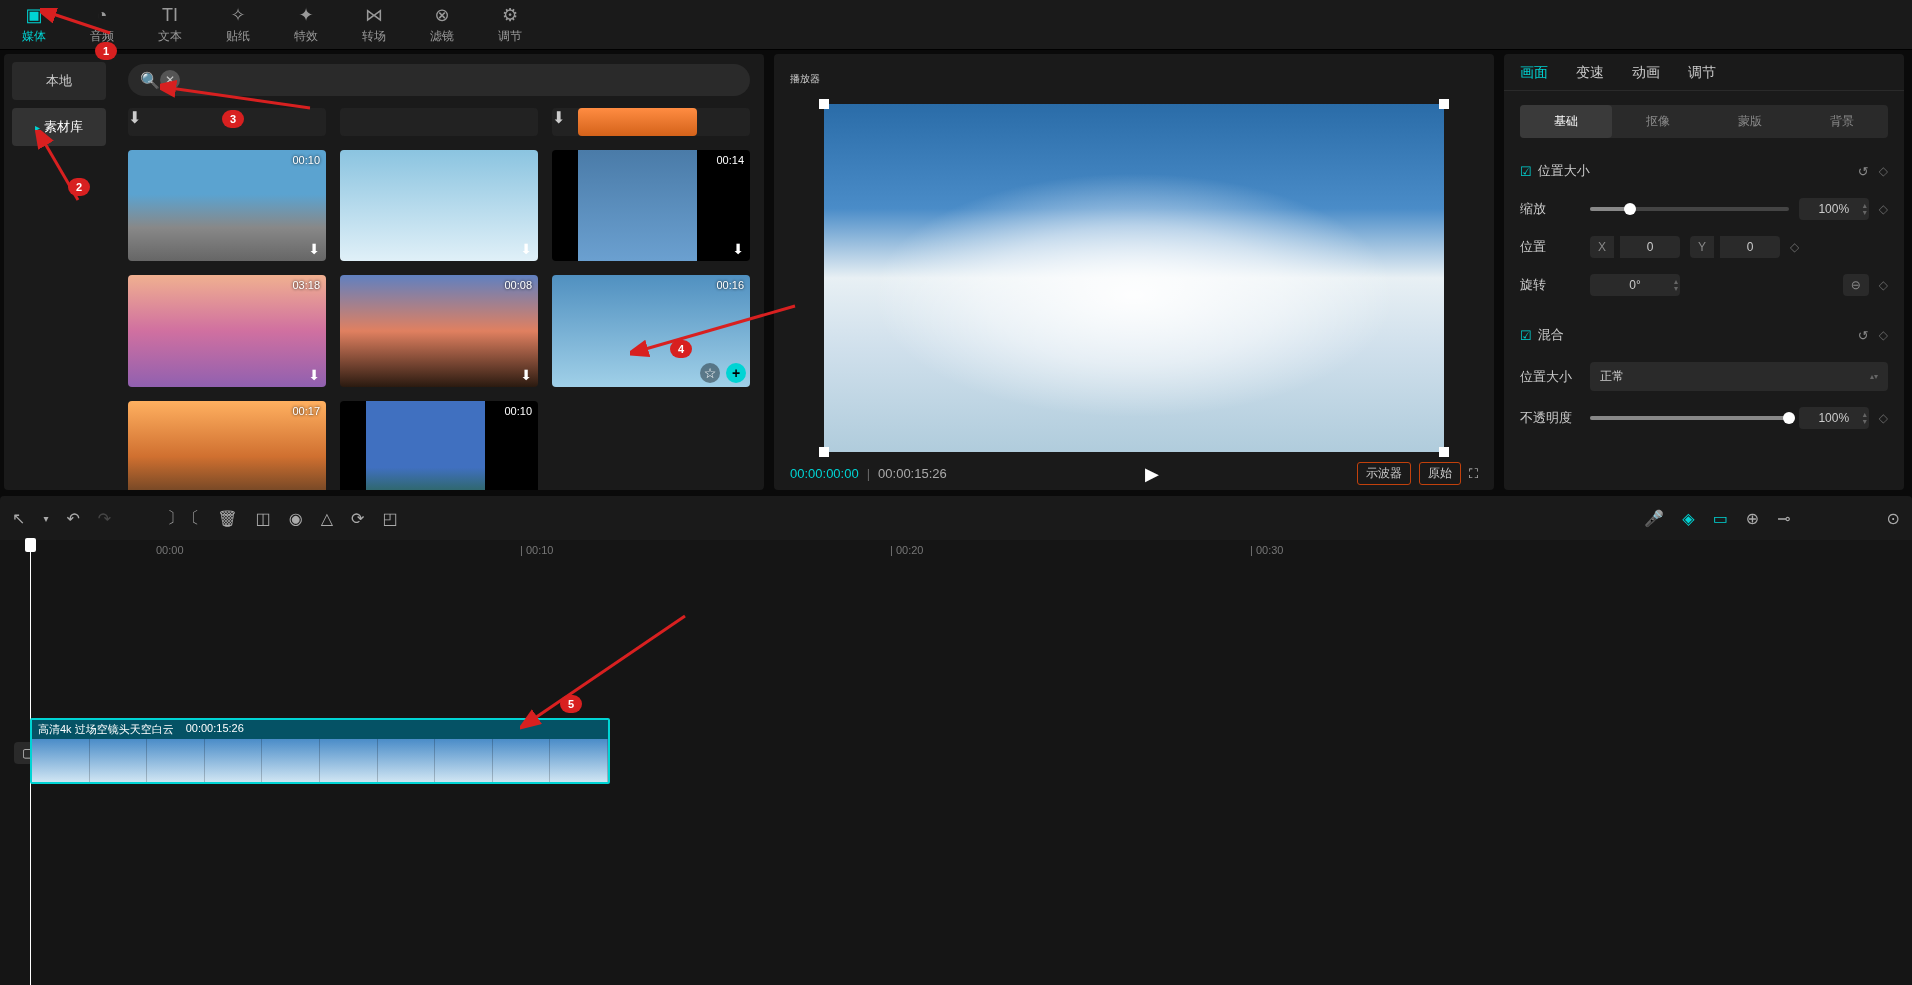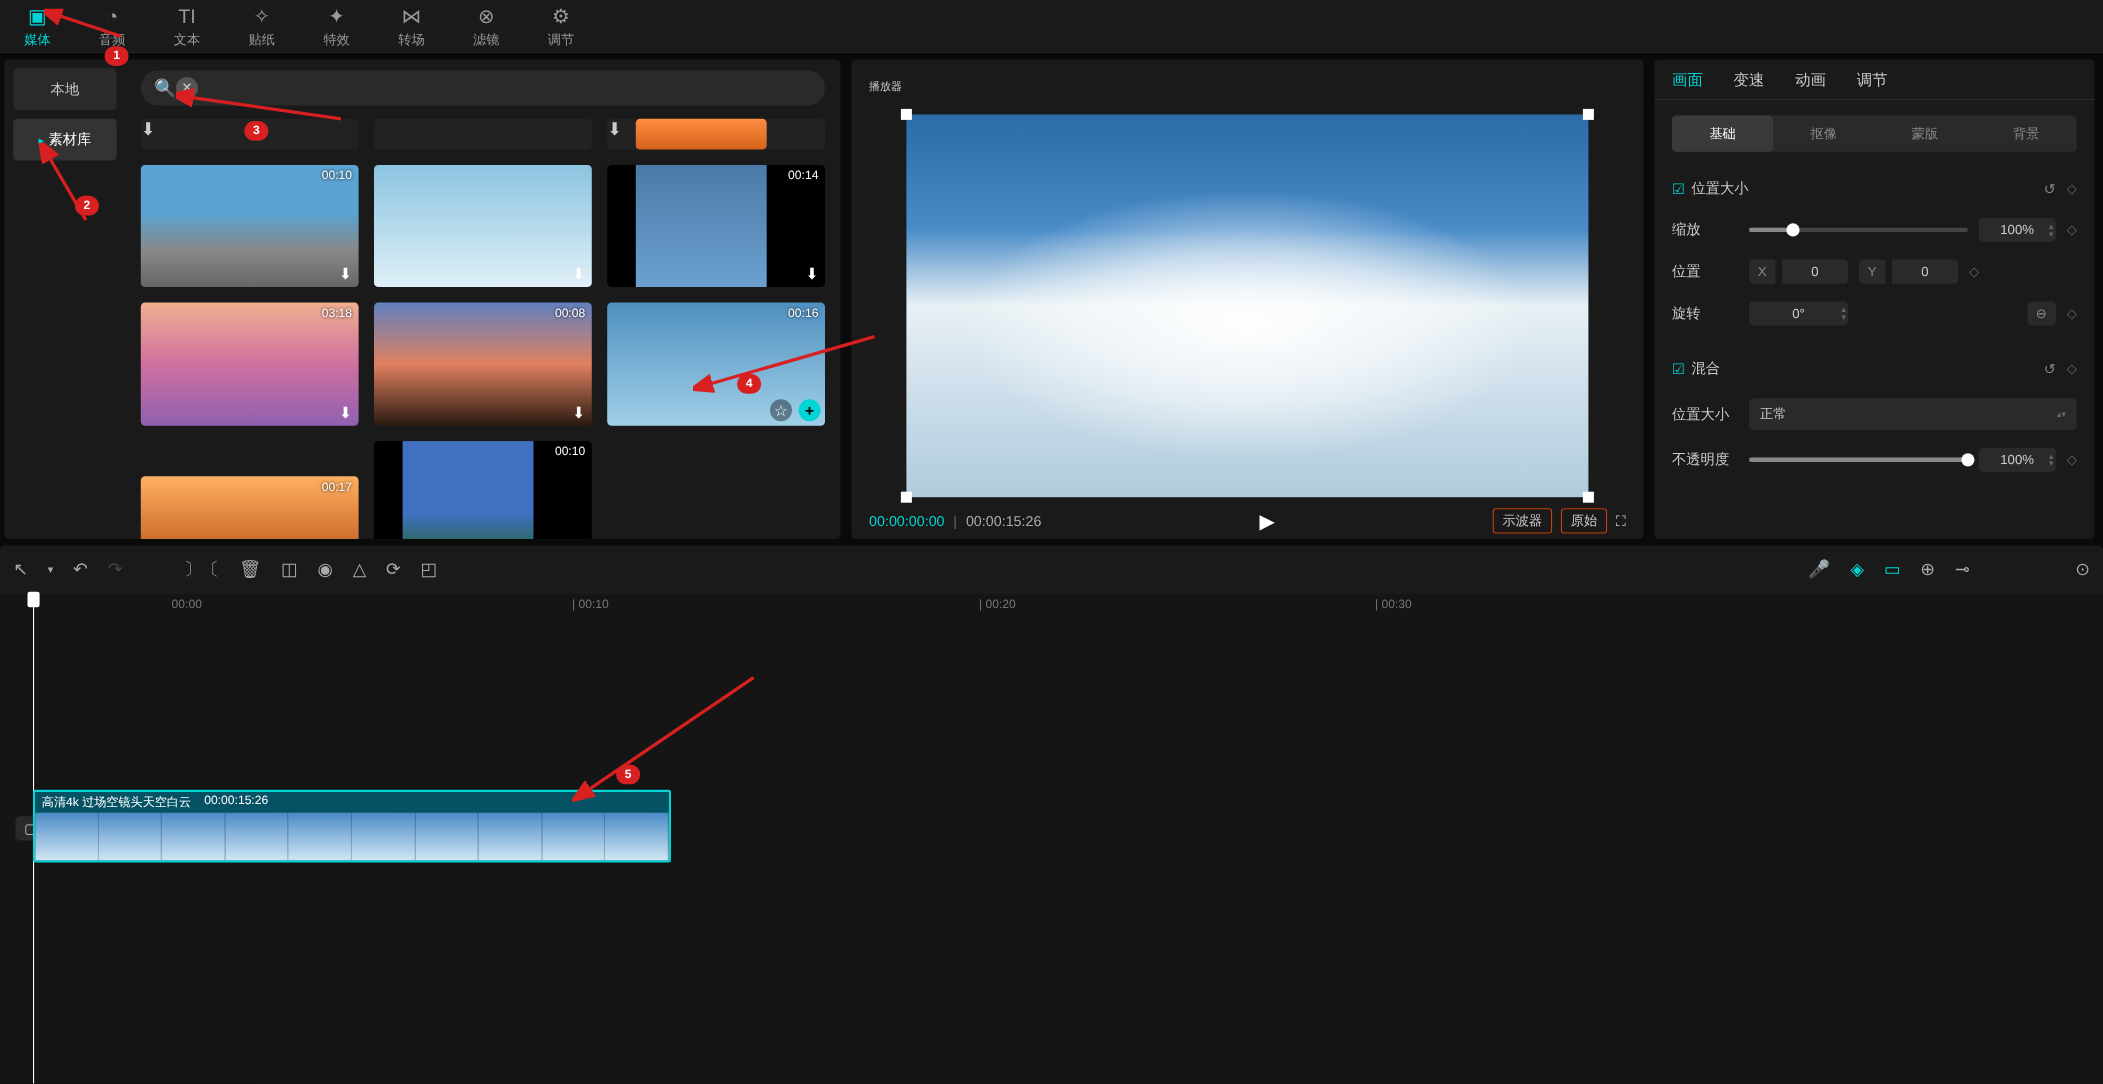--- a/index.html
+++ b/index.html
@@ -35,21 +35,21 @@
 .thumb .dl { position: absolute; bottom: 4px; right: 6px; font-size: 14px; color: #fff; }
 .thumb .fav { position: absolute; bottom: 4px; right: 30px; font-size: 14px; color: #fff; background: rgba(0,0,0,0.4); border-radius: 50%; width: 20px; height: 20px; display: flex; align-items: center; justify-content: center; }
 .thumb .add { position: absolute; bottom: 4px; right: 4px; background: #00d4d4; color: #000; border-radius: 50%; width: 20px; height: 20px; display: flex; align-items: center; justify-content: center; font-size: 14px; font-weight: bold; }
 .thumb.sky1 { background: linear-gradient(#5ba3d0 40%, #888 70%, #666); }
 .thumb.sky2 { background: linear-gradient(#8bc4e0, #e0f0f8); }
 .thumb.sky3b { background: #000; }
 .thumb.sky3b::after { content:""; position:absolute; left:26px; top:0; bottom:0; width:60%; background: linear-gradient(#4a7ba8, #6ba0d0); }
 .thumb.sunset1 { background: linear-gradient(#f0b090, #d070a0, #9060b0); }
 .thumb.sunset2 { background: linear-gradient(#6080c0, #e08060, #2a1a10); }
 .thumb.sky4 { background: linear-gradient(#5090c0, #a0d0e8); }
-.thumb.sunset3 { background: linear-gradient(#ffb060, #d07030, #403020); margin-top: 32px; }
+.thumb.sunset3 { background: linear-gradient(#ffb060, #d07030, #403020); }
 .thumb.sky5 { background: radial-gradient(circle at 40% 40%, #fff, #5ba3d0); }
 .thumb.trees { background: #000; }
 .thumb.trees::after { content:""; position:absolute; left:26px; top:0; bottom:0; width:60%; background: linear-gradient(#4070c0 60%, #206020); }
 
 
 .preview-panel { flex: 1; background: #1a1a1a; border-radius: 4px; display: flex; flex-direction: column; }
 .preview-header { padding: 18px 16px; font-size: 10px; color: #ccc; }
 .preview-viewport { flex: 1; display: flex; align-items: center; justify-content: center; position: relative; }
 .preview-frame { width: 620px; height: 348px; position: relative; background: linear-gradient(180deg, #2a6ca8 0%, #4a8cc8 30%, #e8f0f4 50%, #d0e0ec 70%, #b0ccdc 100%); }
 .preview-frame::after { content: ""; position: absolute; inset: 0; background: radial-gradient(ellipse 60% 50% at 50% 55%, rgba(255,255,255,0.95), rgba(255,255,255,0.5) 40%, transparent 70%); }

